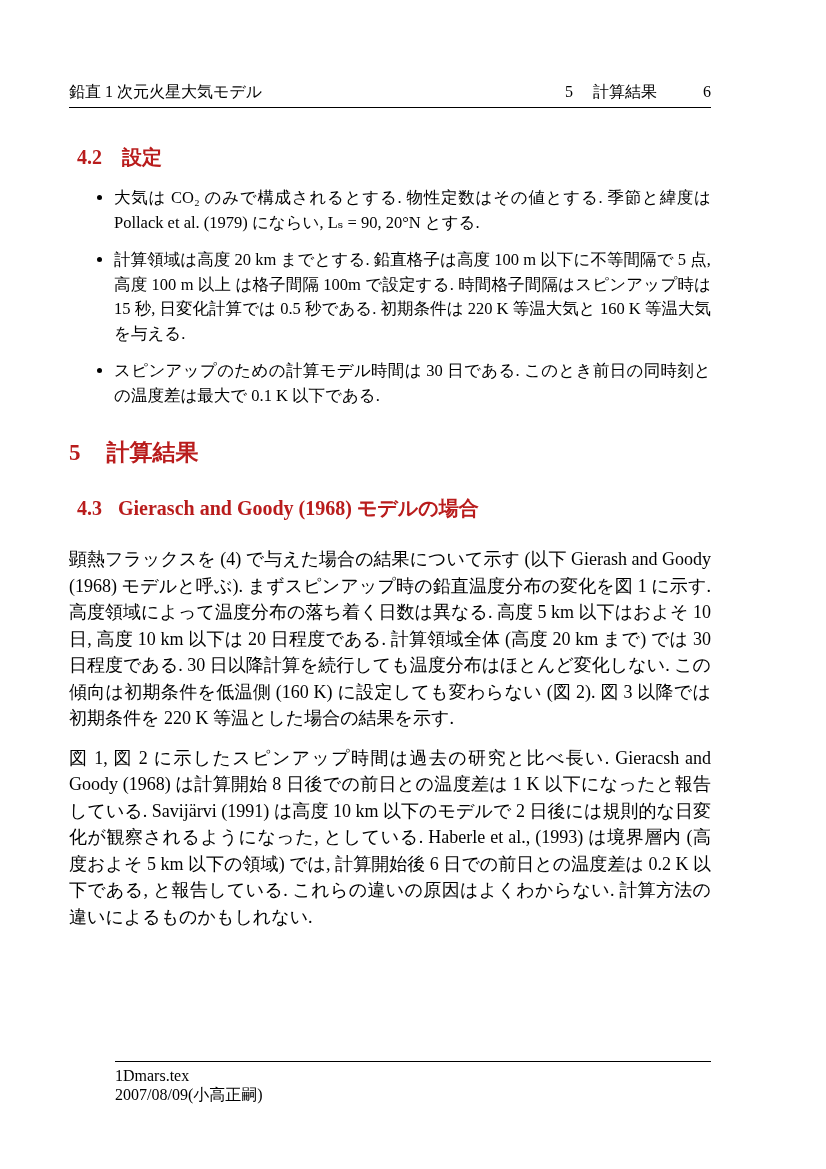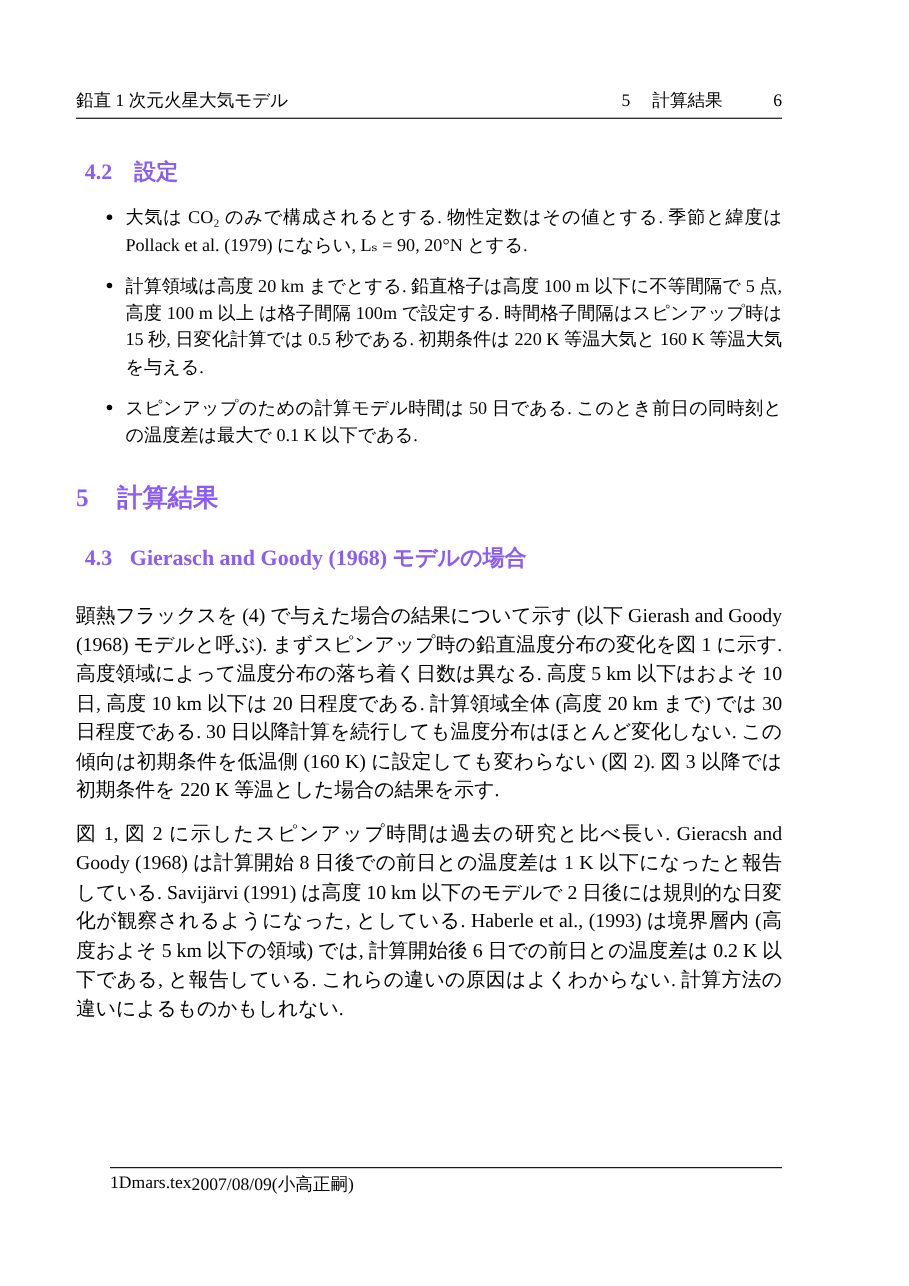--- a/index.html
+++ b/index.html
@@ -22,21 +22,21 @@
     justify-content: space-between;
     align-items: baseline;
     font-size: 16px;
     line-height: 19px;
   }
   .rh-right { display: flex; align-items: baseline; gap: 20px; }
   .rh-page { margin-left: 26px; }
   .header-rule { border-top: 1.5px solid #000; margin-top: 6px; height: 0; }
 
   
-  .heading { display: flex; align-items: center; font-weight: bold; color: #8b5cf6; }
+  .heading { display: flex; align-items: center; font-weight: bold; color: #b91c1c; }
   .heading .num { font-family: "Liberation Serif", "DejaVu Serif", serif; }
   
   .heading .ttl { font-family: "Liberation Serif", sans-serif; }
 
   .h-sub { font-size: 20px; line-height: 26px; margin: 36px 0 0 8px; gap: 20px; }
   .h-sec { font-size: 23px; line-height: 30px; margin: 30px 0 0 0; gap: 26px; }
   .h-sub51 { font-size: 20px; line-height: 26px; margin: 27px 0 0 8px; gap: 16px; }
   .h-para {
     font-size: 17px; line-height: 22px; margin: 25px 0 0 0;
     font-weight: bold; font-family: "Liberation Serif", sans-serif;
@@ -59,27 +59,29 @@
     font-size: 18px;
     line-height: 26.5px;
     text-align: justify;
     margin: 0 0 13px 0;
   }
   .body-para.first { margin-top: 25px; }
 
   
   .page-footer {
     position: absolute;
-    left: 100px;
+    left: 115px;
     right: 115px;
     top: 1061px;
     border-top: 1.5px solid #000;
     padding-top: 5px;
     display: flex;
+    justify-content: space-between;
     font-size: 16px;
+    flex-direction: column;
   }
 </style>
 </head>
 <body>
 
 <div class="page">
 
   <div class="running-header">
     <span class="rh-left">鉛直 1 次元火星大気モデル</span>
     <span class="rh-right">
@@ -91,21 +93,21 @@
   <div class="header-rule"></div>
 
   <h2 class="heading h-sub">
     <span class="num">4.2</span>
     <span class="ttl">設定</span>
   </h2>
 
   <ul class="bullet-list">
     <li>大気は CO₂ のみで構成されるとする. 物性定数はその値とする. 季節と緯度は Pollack et al. (1979) にならい, Lₛ = 90, 20°N とする.</li>
     <li>計算領域は高度 20 km までとする. 鉛直格子は高度 100 m 以下に不等間隔で 5 点, 高度 100 m 以上 は格子間隔 100m で設定する. 時間格子間隔はスピンアップ時は 15 秒, 日変化計算では 0.5 秒である. 初期条件は 220 K 等温大気と 160 K 等温大気を与える.</li>
-    <li>スピンアップのための計算モデル時間は 50 日である. このとき前日の同時刻との温度差は最大で 0.1 K 以下である.</li>
+    <li>スピンアップのための計算モデル時間は 30 日である. このとき前日の同時刻との温度差は最大で 0.1 K 以下である.</li>
   </ul>
 
   <h1 class="heading h-sec">
     <span class="num">5</span>
     <span class="ttl">計算結果</span>
   </h1>
 
   <h2 class="heading h-sub51">
     <span class="num">4.3</span>
     <span class="ttl">Gierasch and Goody (1968) モデルの場合</span>

